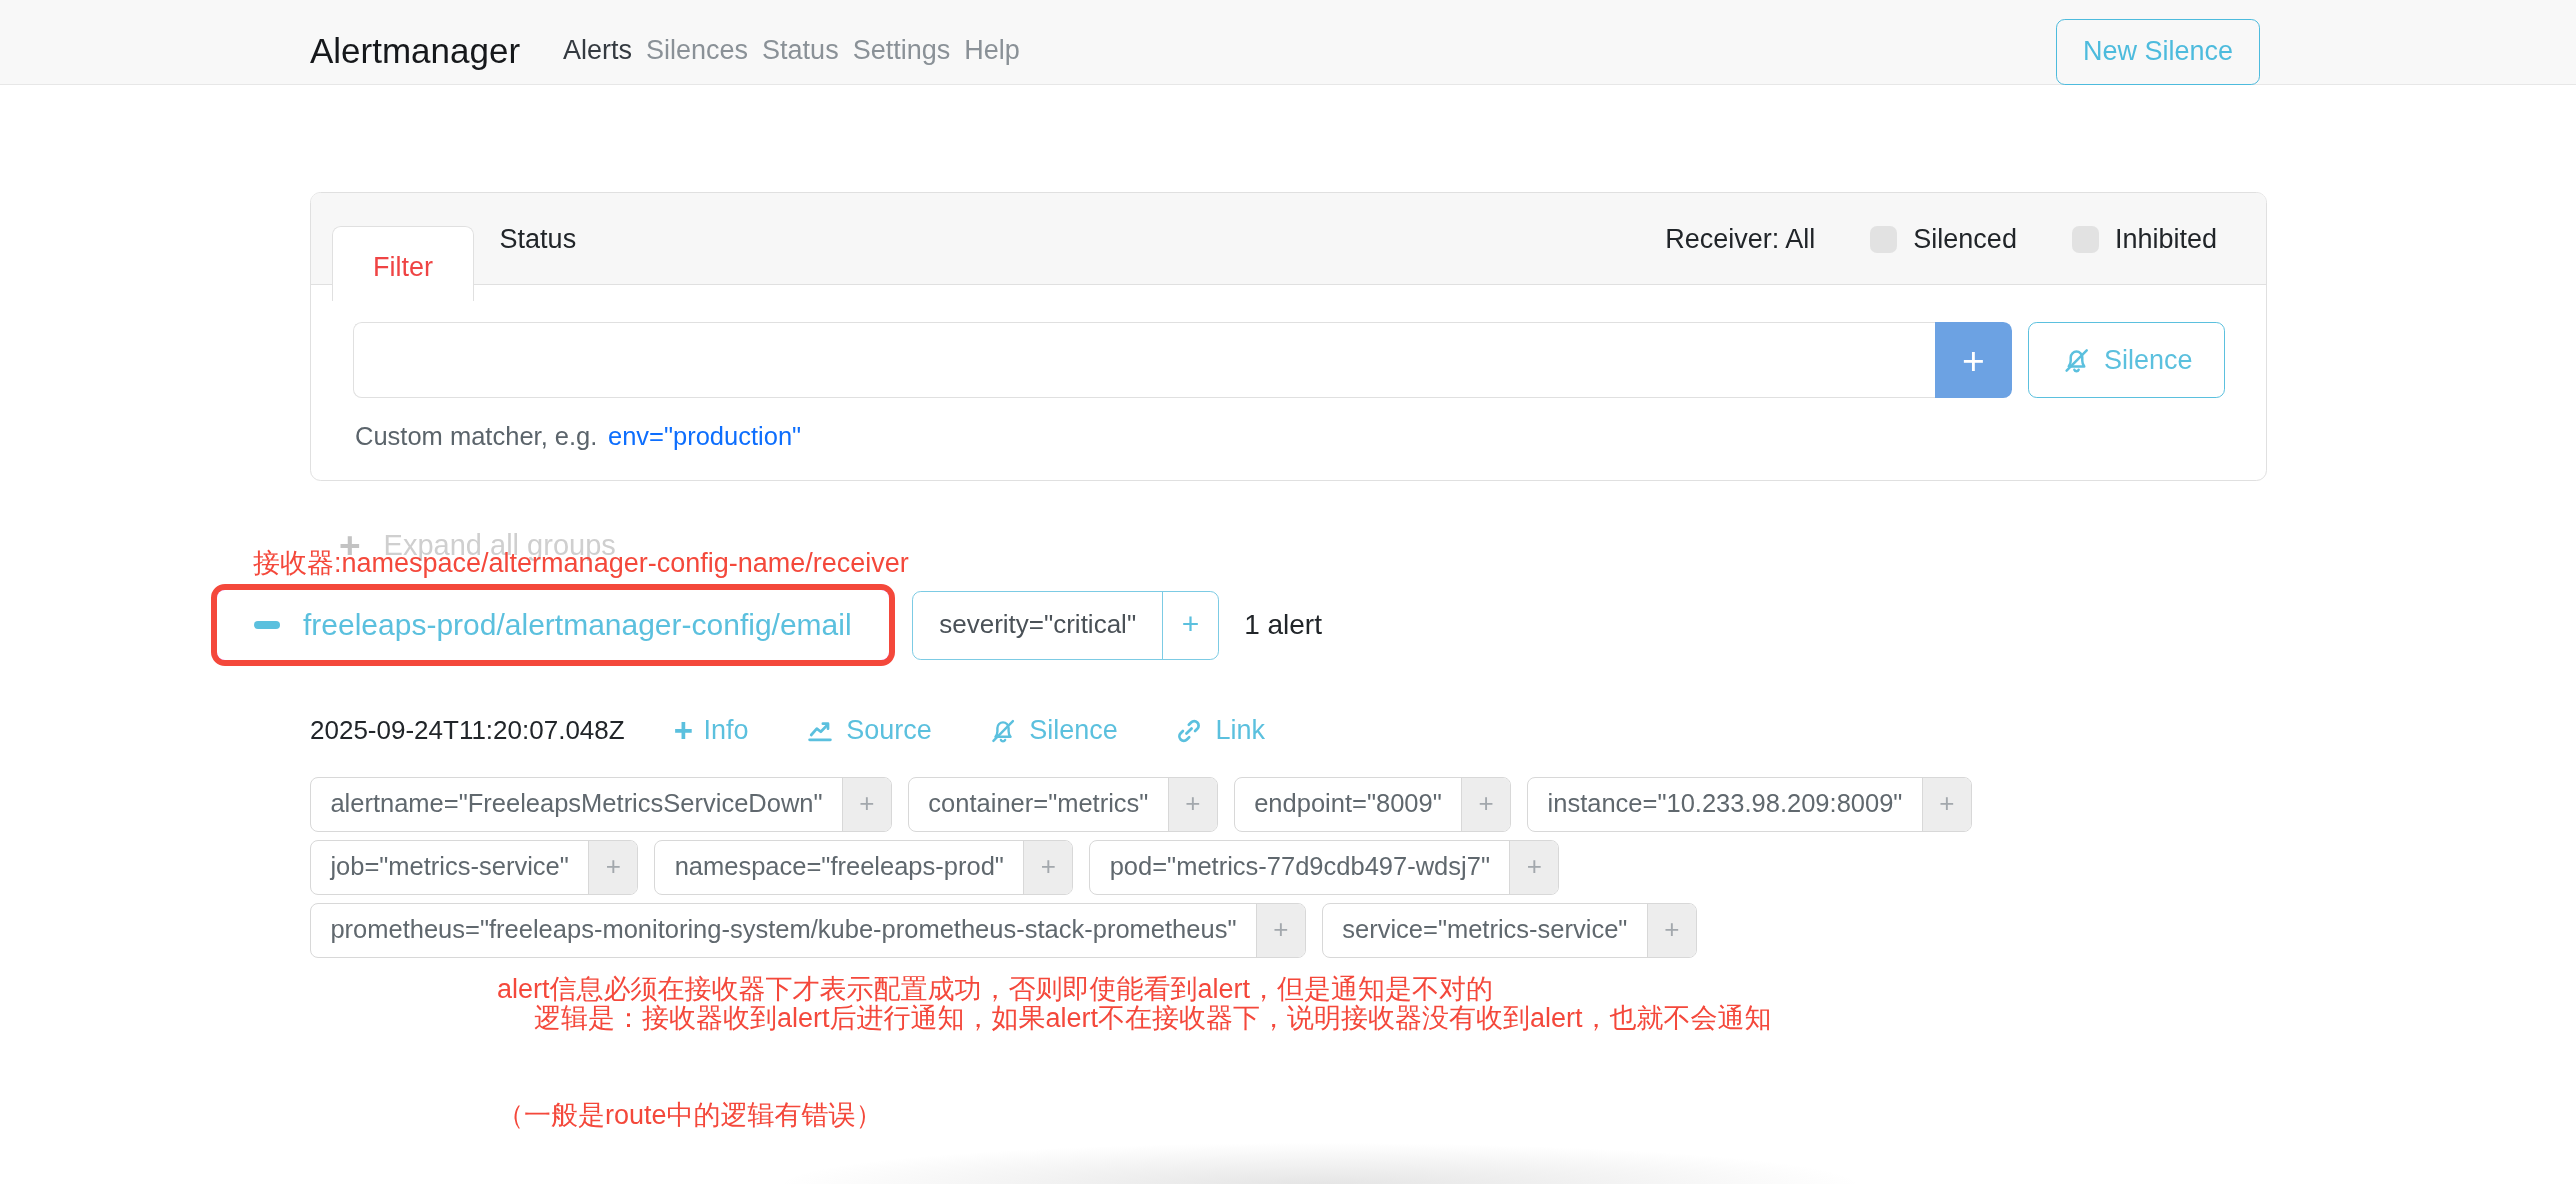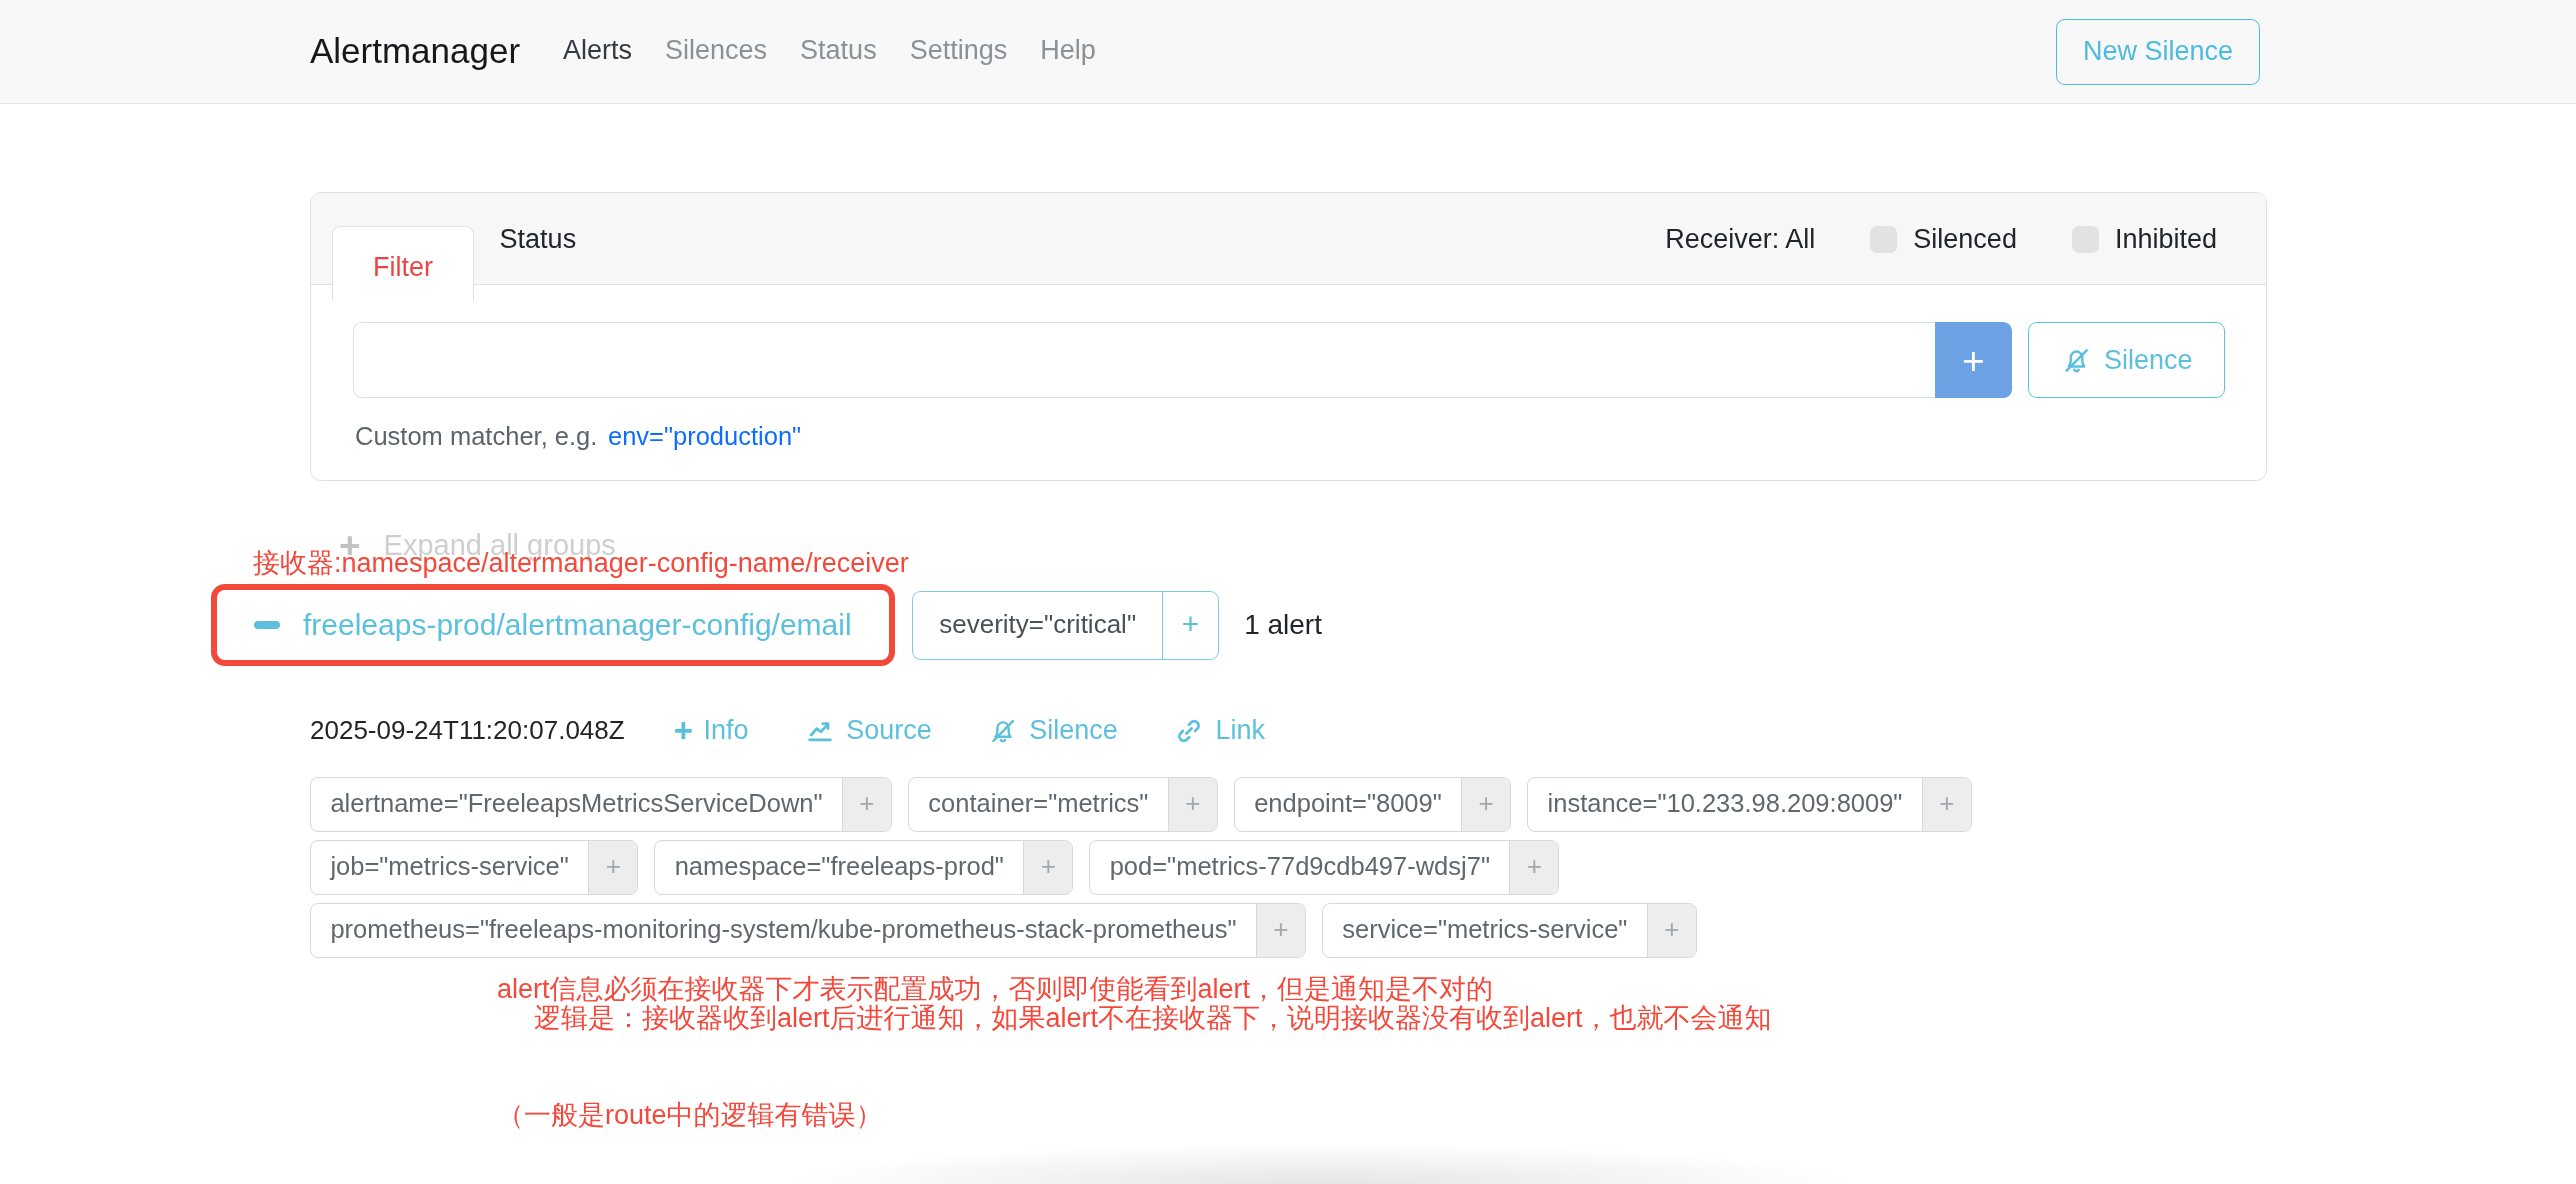--- a/index.html
+++ b/index.html
@@ -1,26 +1,26 @@
 <!DOCTYPE html>
 <html style="font-size:14px"><head>
 <meta charset="utf-8">
 <style>
   * { margin: 0; padding: 0; box-sizing: border-box; }
   html, body { width: 2576px; height: 1184px; background: #ffffff;
     font-family: "Liberation Sans", "DejaVu Sans", sans-serif; color: #212529; }
   .stage { position: relative; width: 2576px; height: 1184px; overflow: hidden; background: #fff; }
 
   
-  .navbar { position: absolute; left: 0; top: 0; width: 2576px; height: 104px;
+  .navbar { position: absolute; left: 0; top: 0; width: 2576px; height: 85px;
     background: #f8f8f8; border-bottom: 1.8px solid #e7e7e7; }
   .brand { position: absolute; left: 310px; top: 0; height: 101px; line-height: 101px;
     font-size: 35px; font-weight: 500; color: #16181b; cursor: pointer; }
   .nav-items { position: absolute; left: 563px; top: 0; height: 101px;
-    display: flex; align-items: center; gap: 33px; }
+    display: flex; align-items: center; gap: 14px; }
   .nav-link { font-size: 27px; color: #8a9197; cursor: pointer; }
   .nav-link.active { color: #343a40; }
   .new-silence-btn { position: absolute; right: 316px; top: 18.5px; height: 66px;
     padding: 0 26px; background: transparent; border: 1.8px solid #4dbbdd; border-radius: 8.8px;
     color: #4dbbdd; font-size: 27px; font-family: inherit; cursor: pointer; }
 
   
   .panel { position: absolute; left: 310px; top: 192px; width: 1957px; height: 289px;
     background: #fff; border: 1.8px solid #e0e0e0; border-radius: 10.6px; }
   .panel-header { position: relative; height: 92px; background: #f7f7f7;

